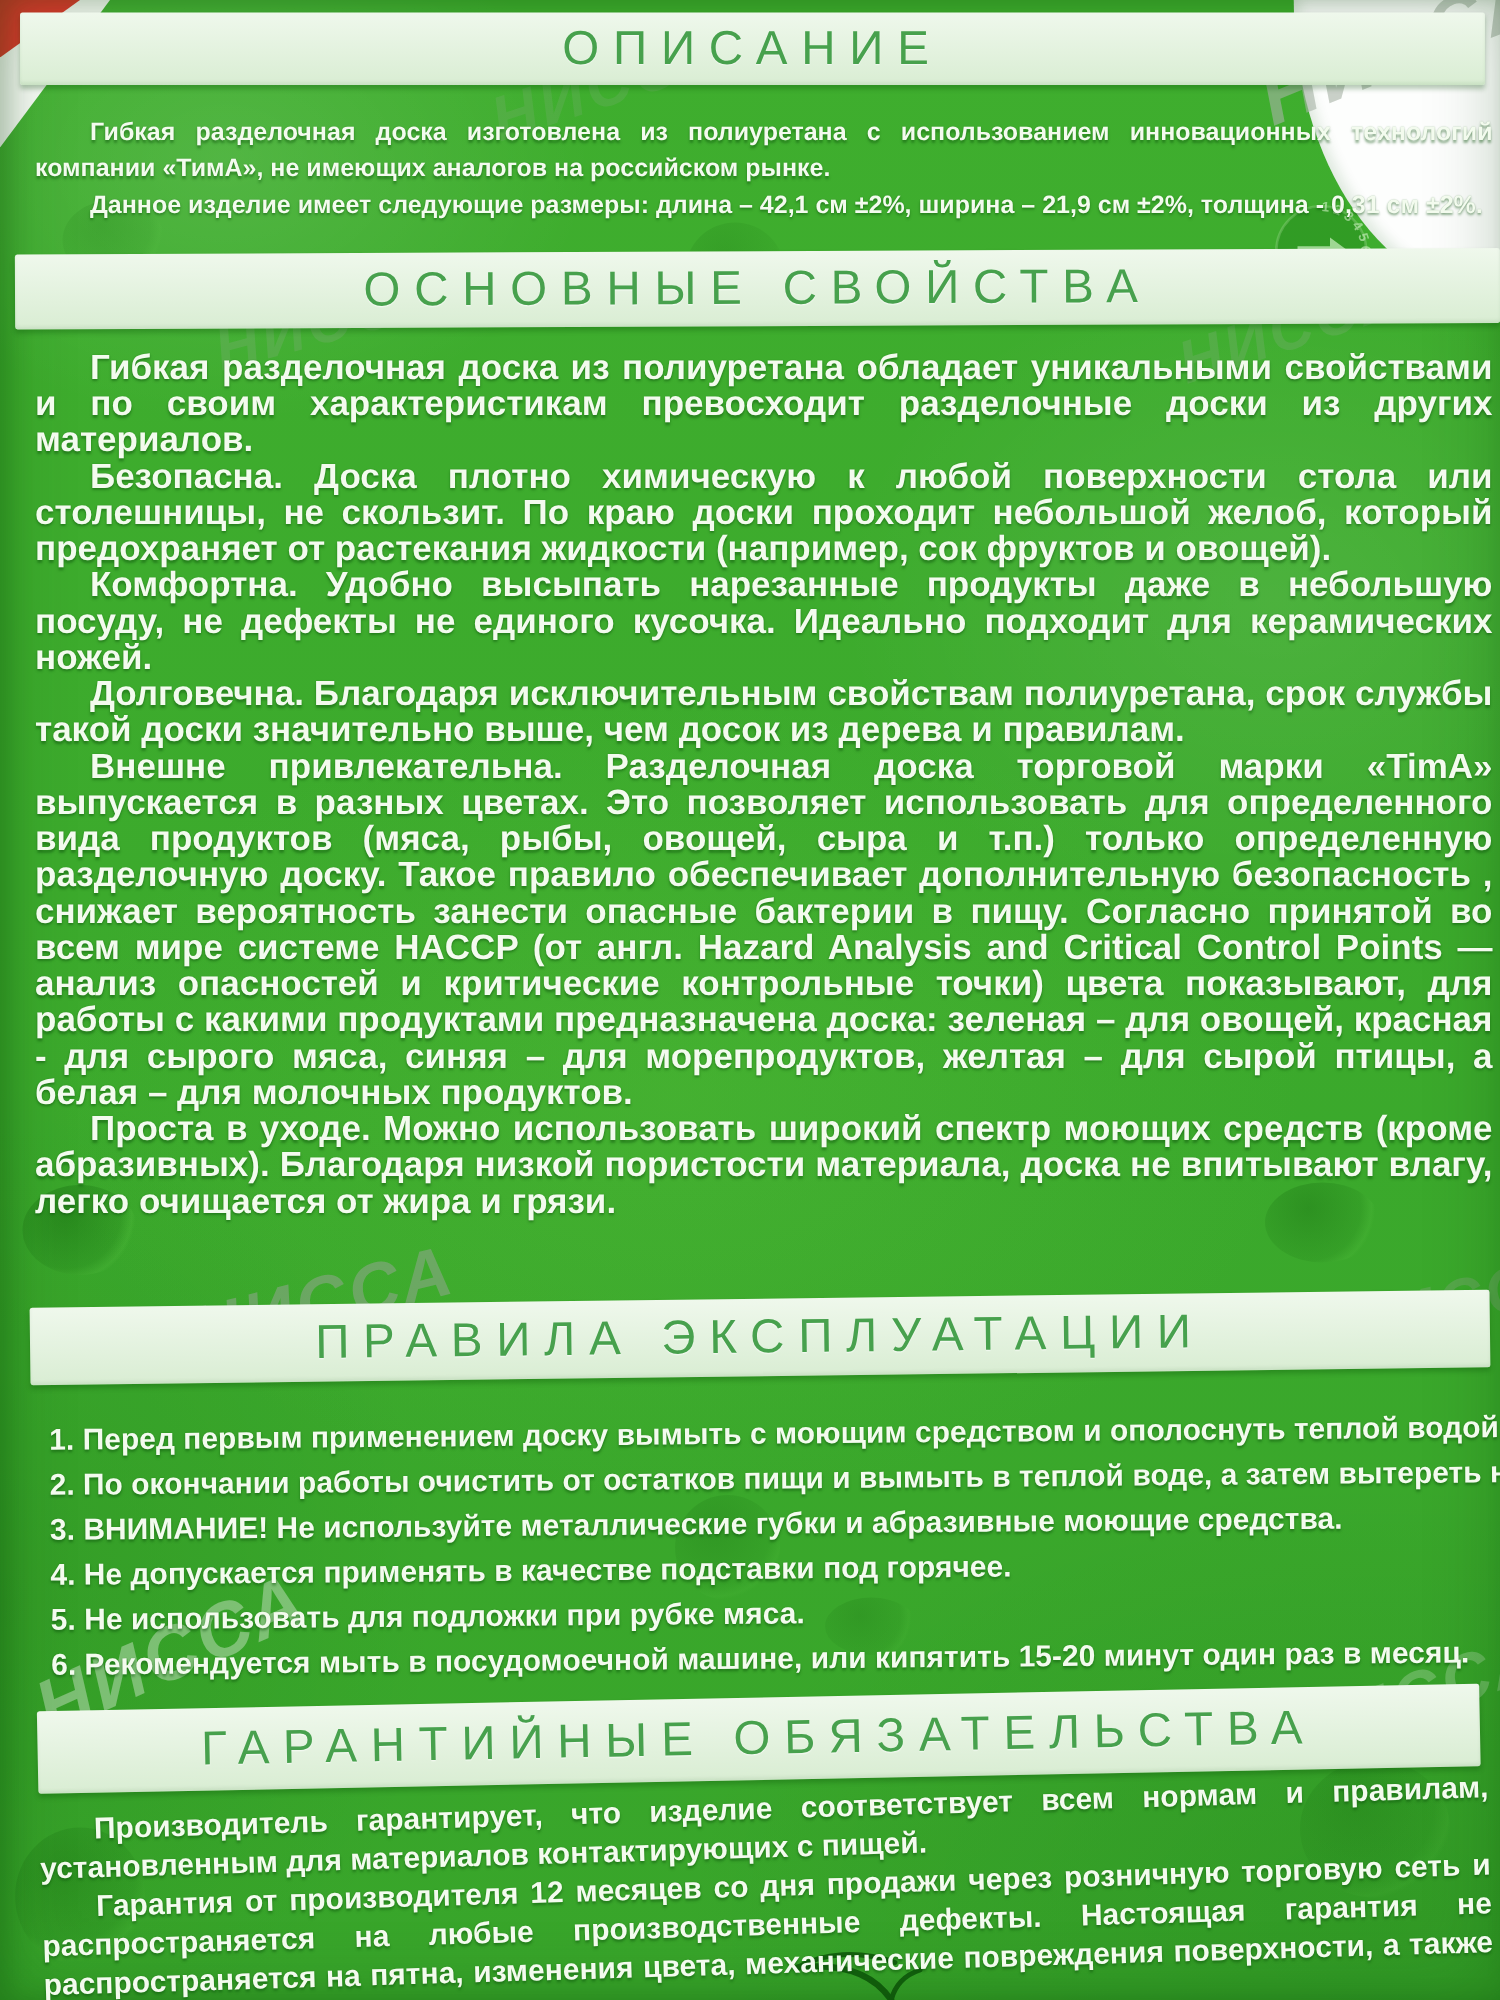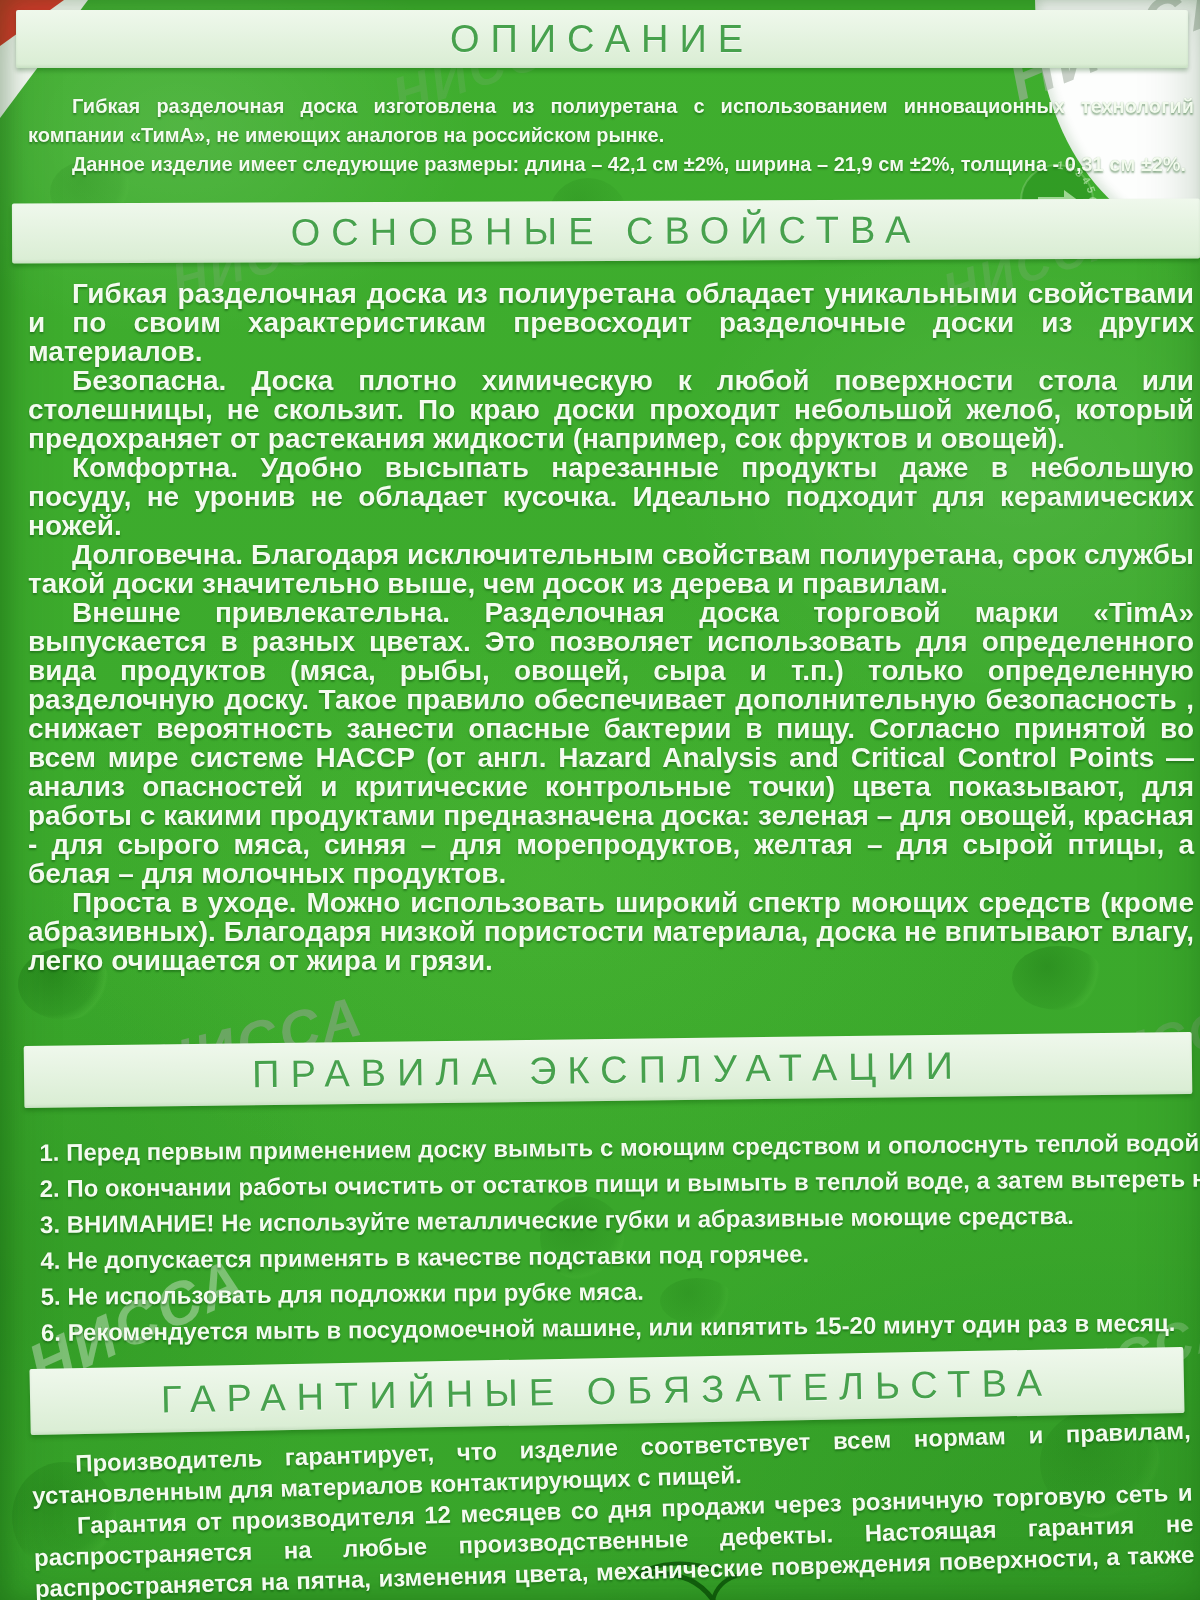--- a/index.html
+++ b/index.html
@@ -143,21 +143,21 @@
       <p>Гибкая разделочная доска изготовлена  из полиуретана  с использованием инновационных технологий компании «ТимА», не имеющих аналогов на российском рынке.</p>
       <p>Данное изделие имеет следующие размеры: длина – 42,1 см ±2%, ширина – 21,9 см ±2%, толщина - 0,31 см ±2%.</p>
     </div>
 
     <div class="bar bar2">
       <div class="bar-title">ОСНОВНЫЕ СВОЙСТВА</div>
     </div>
     <div class="txt block2">
       <p>Гибкая разделочная доска из полиуретана обладает уникальными свойствами и по своим характеристикам превосходит разделочные доски из других материалов.</p>
       <p>Безопасна.  Доска плотно химическую к любой поверхности стола или столешницы, не скользит.  По краю доски проходит небольшой желоб, который предохраняет от растекания жидкости (например, сок фруктов и овощей).</p>
-      <p>Комфортна. Удобно высыпать нарезанные продукты даже в небольшую посуду, не уронив не обладает кусочка. Идеально подходит для керамических ножей.</p>
+      <p>Комфортна. Удобно высыпать нарезанные продукты даже в небольшую посуду, не дефекты не единого кусочка. Идеально подходит для керамических ножей.</p>
       <p>Долговечна.  Благодаря исключительным свойствам полиуретана, срок службы такой доски значительно выше, чем досок из дерева и правилам.</p>
       <p>Внешне привлекательна.  Разделочная доска торговой марки  «TimA» выпускается в разных цветах. Это позволяет использовать для определенного вида продуктов (мяса, рыбы, овощей, сыра и т.п.)  только определенную разделочную доску. Такое правило обеспечивает дополнительную безопасность , снижает вероятность занести опасные бактерии в пищу. Согласно принятой во всем мире системе HACCP (от англ. Hazard Analysis and Critical Control Points — анализ опасностей и критические контрольные точки) цвета показывают, для работы с какими продуктами предназначена доска:  зеленая – для овощей, красная - для сырого мяса, синяя – для морепродуктов, желтая – для сырой птицы, а белая – для молочных продуктов.</p>
       <p>Проста в уходе.  Можно использовать широкий спектр моющих средств (кроме абразивных). Благодаря низкой пористости материала, доска не впитывают влагу, легко очищается от жира и грязи.</p>
     </div>
 
     <div class="bar bar3">
       <div class="bar-title">ПРАВИЛА ЭКСПЛУАТАЦИИ</div>
     </div>
     <div class="txt list">
       <div>1. Перед первым применением  доску вымыть с моющим средством и ополоснуть теплой водой.</div>

